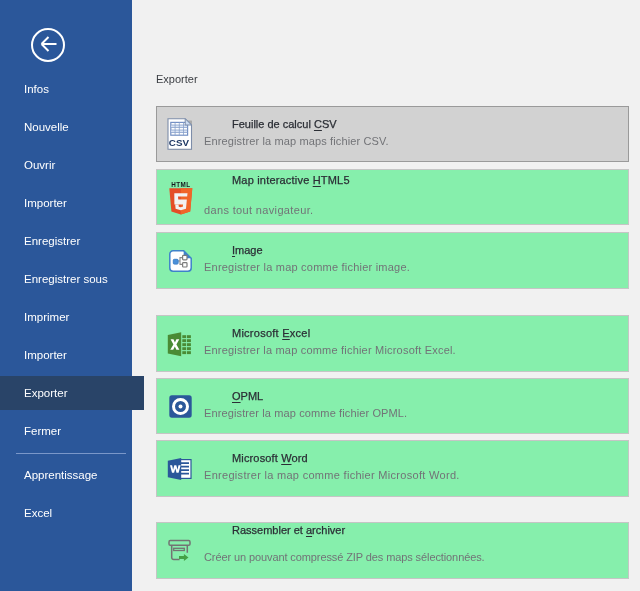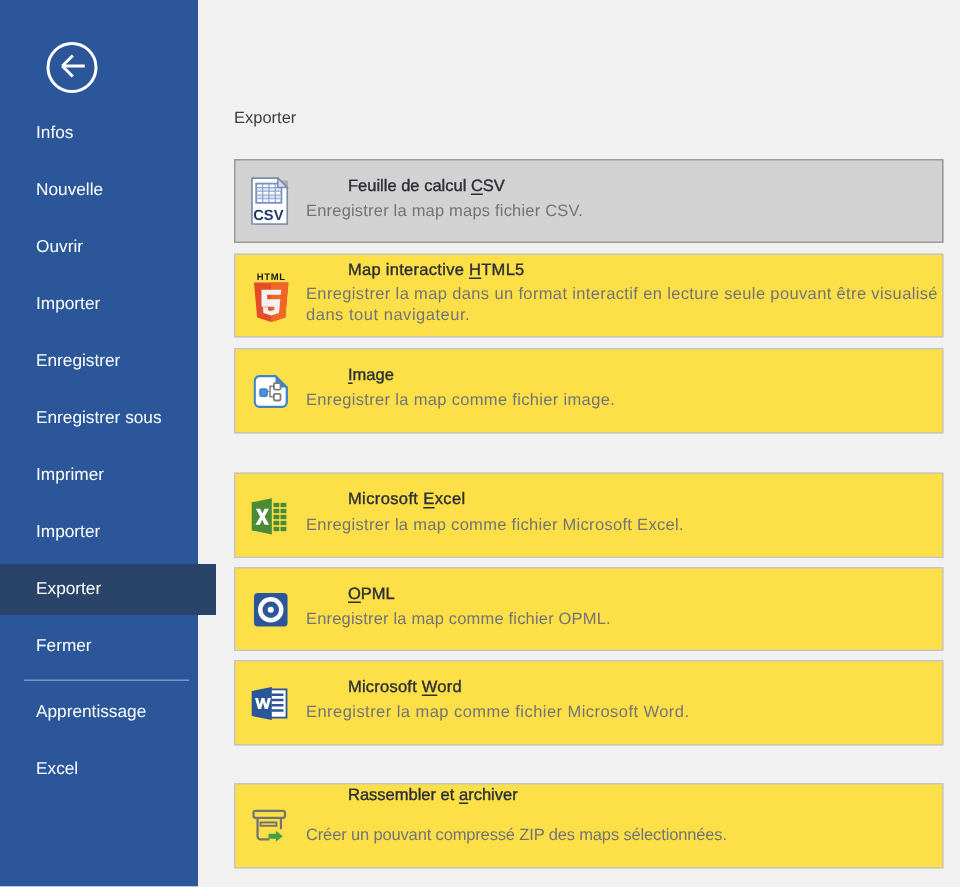--- a/index.html
+++ b/index.html
@@ -7,21 +7,21 @@
        font-family:"Liberation Sans", sans-serif;background:#f1f1f1;}
   .abs{position:absolute;}
   
   #sidebar{left:0;top:0;width:132px;height:591px;background:#2b579a;}
   .mitem{position:absolute;left:24px;color:#fff;font-size:11.5px;line-height:16px;white-space:nowrap;}
   #hl{position:absolute;left:0;top:376px;width:144px;height:34px;background:#294468;}
   #sep{position:absolute;left:16px;top:453px;width:110px;height:1px;background:#7a97c9;}
   #backc{position:absolute;left:31px;top:28px;width:30px;height:30px;border:2px solid #fff;border-radius:50%;}
   
   #heading{left:156px;top:71px;font-size:11px;color:#3a3d42;line-height:16px;}
-  .box{position:absolute;left:156px;width:471px;height:53px;background:#fde047;border:1px solid #c5c5c5;}
+  .box{position:absolute;left:156px;width:471px;height:53px;background:#86efac;border:1px solid #c5c5c5;}
   .box.sel{background:#d2d2d2;border-color:#9a9a9a;}
   .title{position:absolute;left:47px;font-size:11px;color:#2b2e35;-webkit-text-stroke:0.25px #2b2e35;line-height:14px;white-space:nowrap;padding-left:28px;}
   .desc{position:absolute;left:47px;font-size:11px;color:#727377;line-height:14px;white-space:nowrap;}
   .icon{position:absolute;}
   u{text-decoration:underline;text-underline-offset:1.5px;}
 </style>
 </head>
 <body>
   <div id="sidebar" class="abs">
     <div id="hl"></div>
@@ -64,21 +64,20 @@
   </div>
 
   <div class="box" style="top:169px;height:54px">
     <div class="icon" style="left:11.5px;top:8px"><svg width="24" height="40" viewBox="0 0 24 40">
       <text x="11.8" y="8.8" text-anchor="middle" font-size="6.3" font-weight="bold" font-family="Liberation Sans" fill="#16191d" letter-spacing="0.45">HTML</text>
       <path d="M0.3 10.3 H23.3 L21.2 33.6 L11.8 36.6 L2.4 33.6 z" fill="#e44d26"></path>
       <path d="M11.8 10.3 H23.3 L21.2 33.6 L11.8 36.6 z" fill="#f16529"></path>
       <path d="M5.3 15.2 h13.2 l-0.33 3.3 h-9.2 l0.28 3.05 h8.6 l-0.85 9.1 -5.2 1.65 -5.2 -1.65 -0.36 -3.9 h3.35 l0.18 2 2.03 0.62 2.03 -0.64 0.22 -2.3 h-8.65 z" fill="#f2f2f2"></path>
     </svg></div>
     <div class="title" style="top:2.5px;letter-spacing:0.19px">Map interactive <u>H</u>TML5</div>
-    <div class="desc" style="top:19px;letter-spacing:0.24px">Enregistrer la map dans un format interactif en lecture seule pouvant être visualisé</div>
     <div class="desc" style="top:33px;letter-spacing:0.35px">dans tout navigateur.</div>
   </div>
 
   <div class="box" style="top:232px;height:55px">
     <div class="icon" style="left:12px;top:17px"><svg width="23" height="22" viewBox="0 0 23 22">
       <path d="M4 0.8 H14.7 L22.2 8.3 V18 a3.2 3.2 0 0 1 -3.2 3.2 H4 A3.2 3.2 0 0 1 0.8 18 V4 A3.2 3.2 0 0 1 4 0.8 z" fill="#fff" stroke="#3e82ca" stroke-width="1.5"></path>
       <path d="M14.7 0.8 L22.2 8.3 H14.7 z" fill="#3e82ca"></path>
       <path d="M8.8 11 h2.2 M11 11 V7.6 h2.6 M11 11 v3.4 h2.6" stroke="#8a8a8a" stroke-width="1.1" fill="none"></path>
       <rect x="13.6" y="5.4" width="4.4" height="4.4" rx="0.8" fill="#fff" stroke="#7b7b7b" stroke-width="1.2"></rect>
       <rect x="13.6" y="12.6" width="4.4" height="4.4" rx="0.8" fill="#fff" stroke="#7b7b7b" stroke-width="1.2"></rect>

